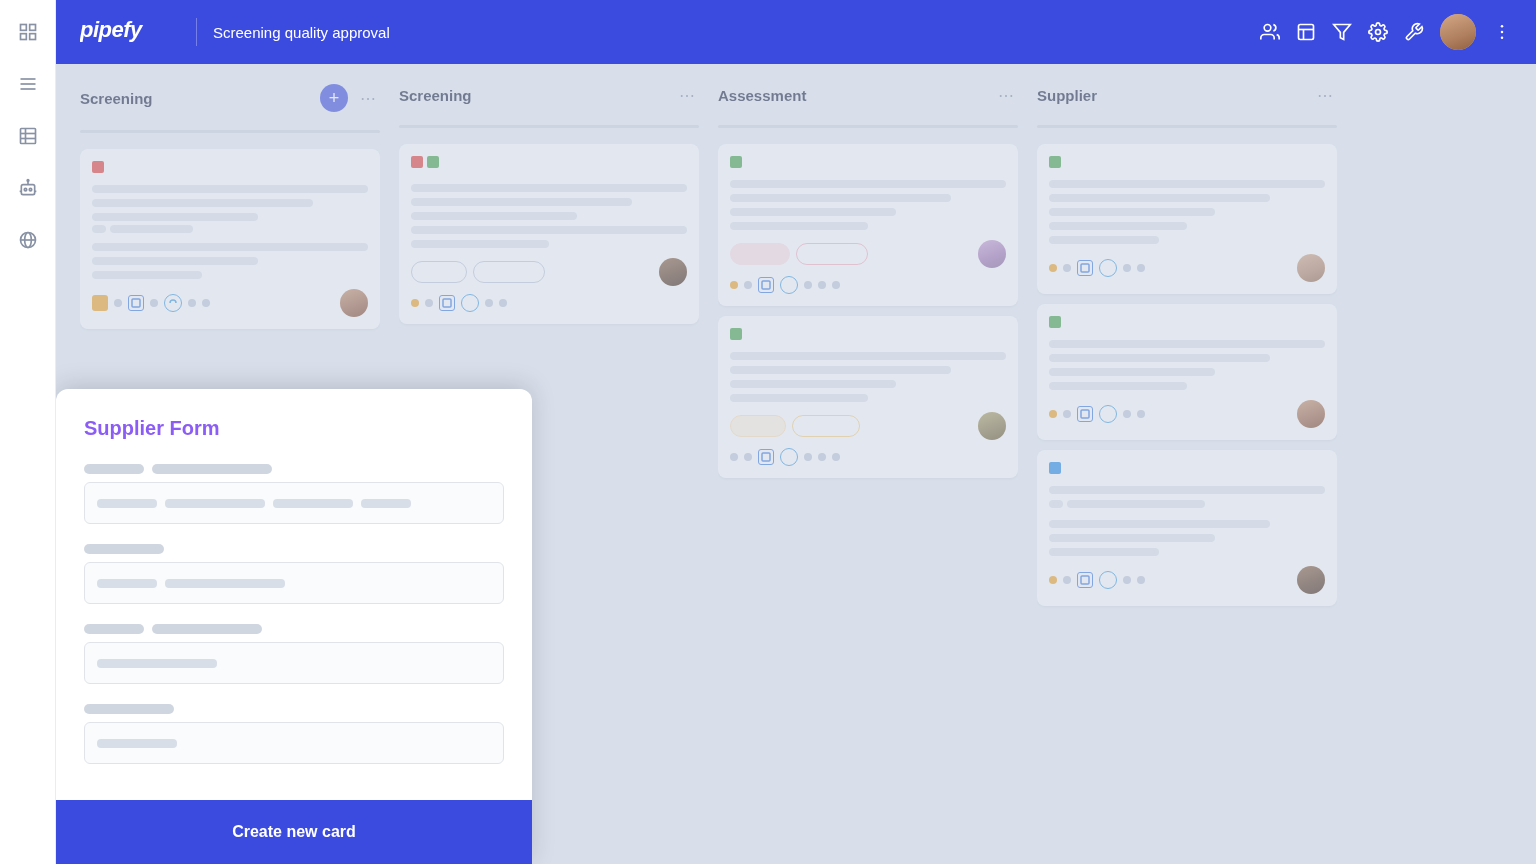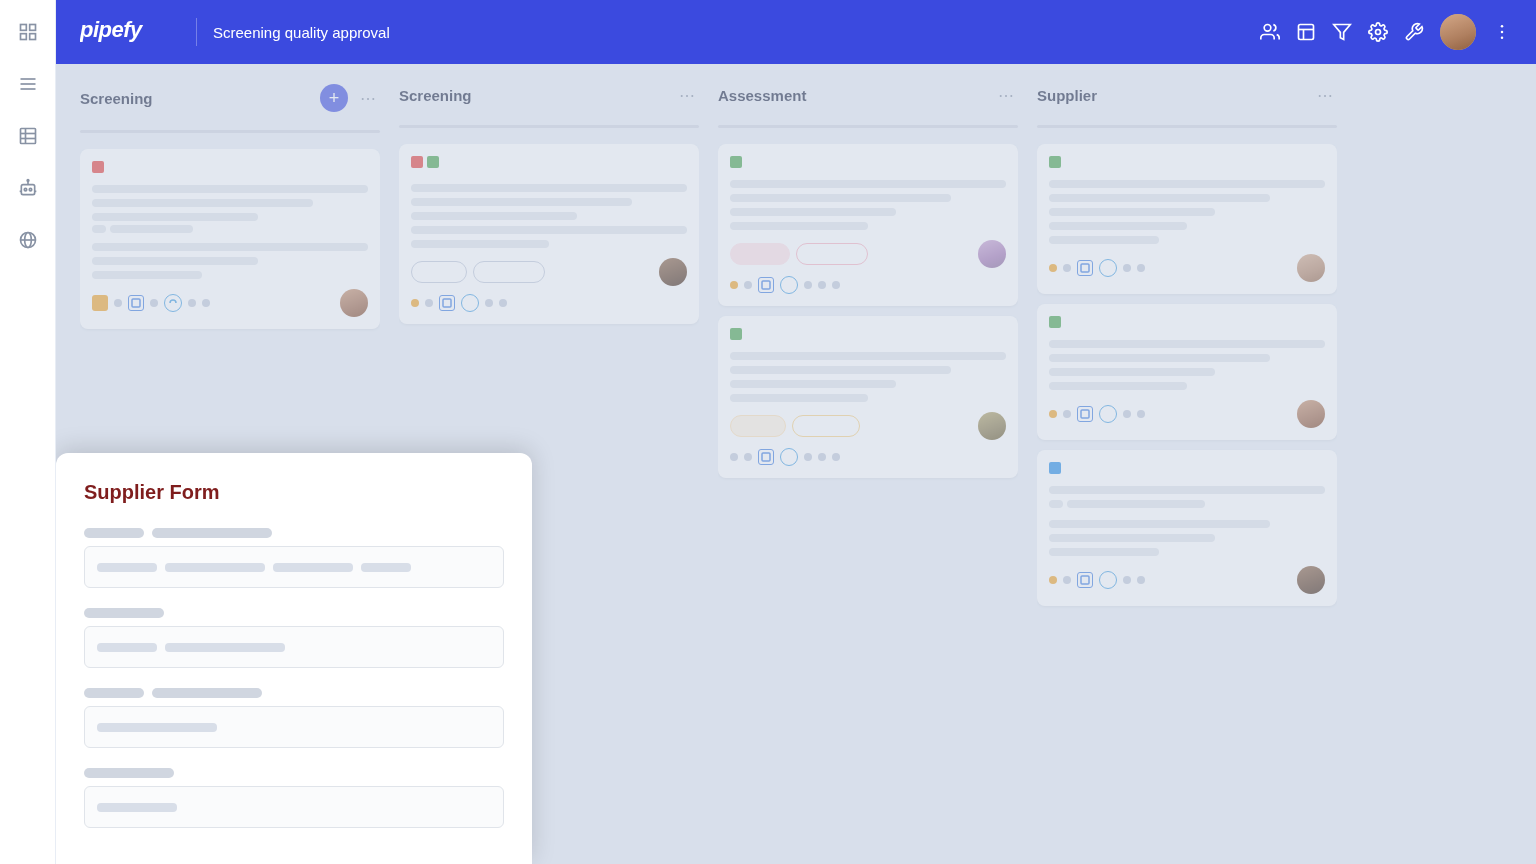--- a/index.html
+++ b/index.html
@@ -271,21 +271,21 @@
       flex-direction: column;
     }
     .form-body {
       padding: 28px 28px 16px;
       flex: 1;
       overflow-y: auto;
     }
     .form-title {
       font-size: 20px;
       font-weight: 700;
-      color: #7f1d1d;
+      color: #8b5cf6;
       margin-bottom: 24px;
     }
     .form-label-row {
       display: flex;
       gap: 8px;
       align-items: center;
       margin-bottom: 8px;
     }
     .form-label-block {
       height: 10px;
@@ -725,17 +725,20 @@
         <div class="form-label-row">
           <div class="form-label-block" style="width:90px;"></div>
         </div>
         <div class="form-input">
           <div class="form-input-inner">
             <div class="form-input-block" style="width:80px;"></div>
           </div>
         </div>
 
       </div>
+      <div class="form-footer">
+        <span class="form-footer-text">Create new card</span>
+      </div>
     </div>
 
   </div>
 
 </div>
 
 </body></html>

